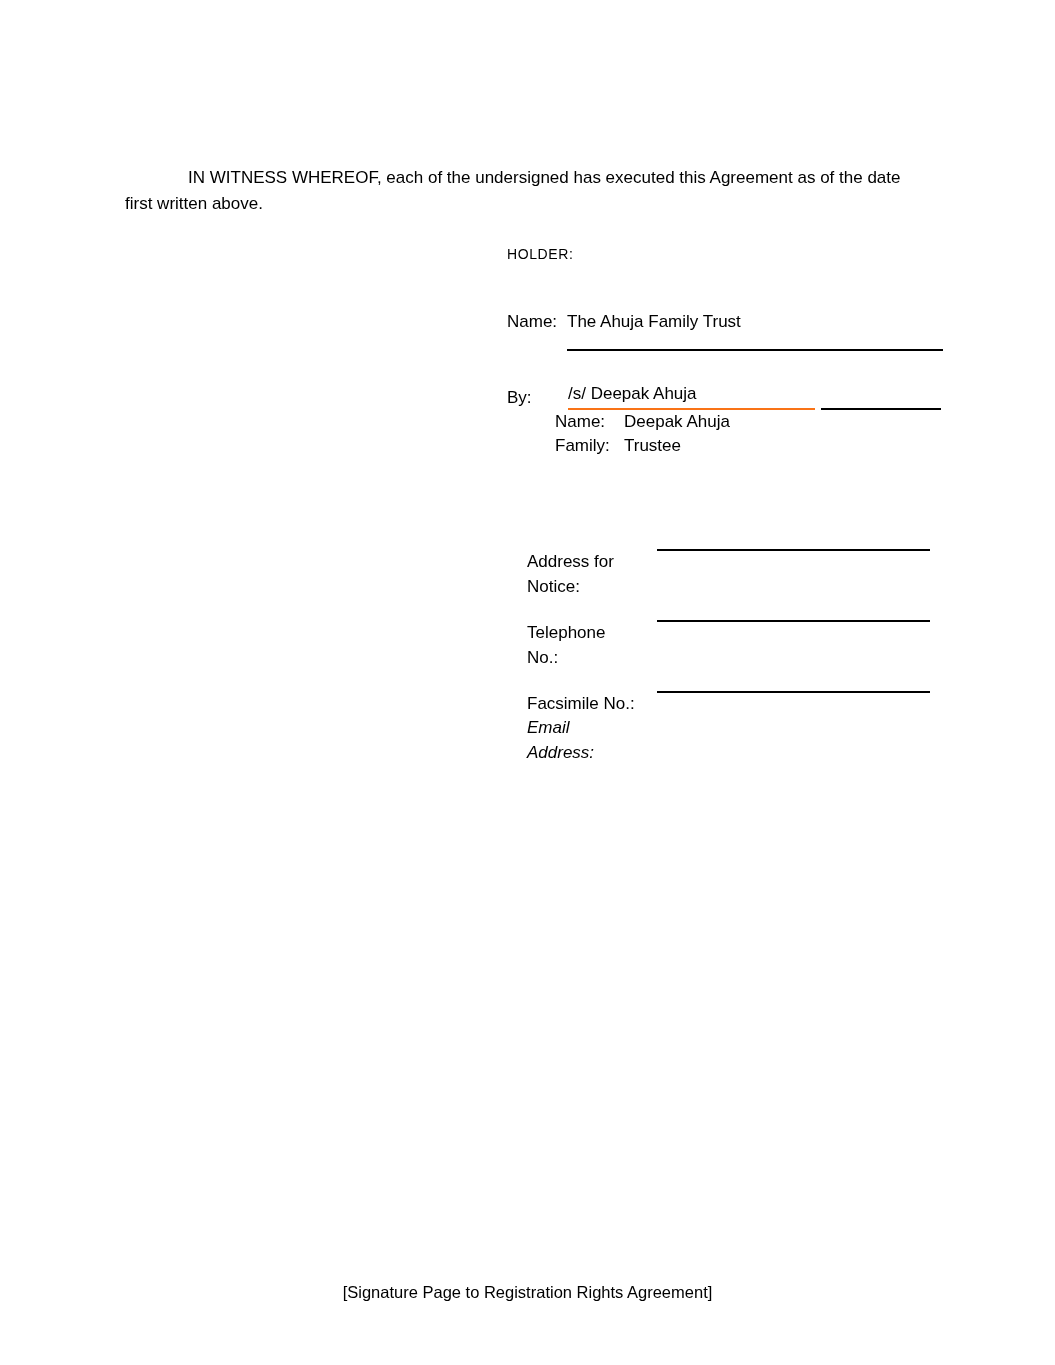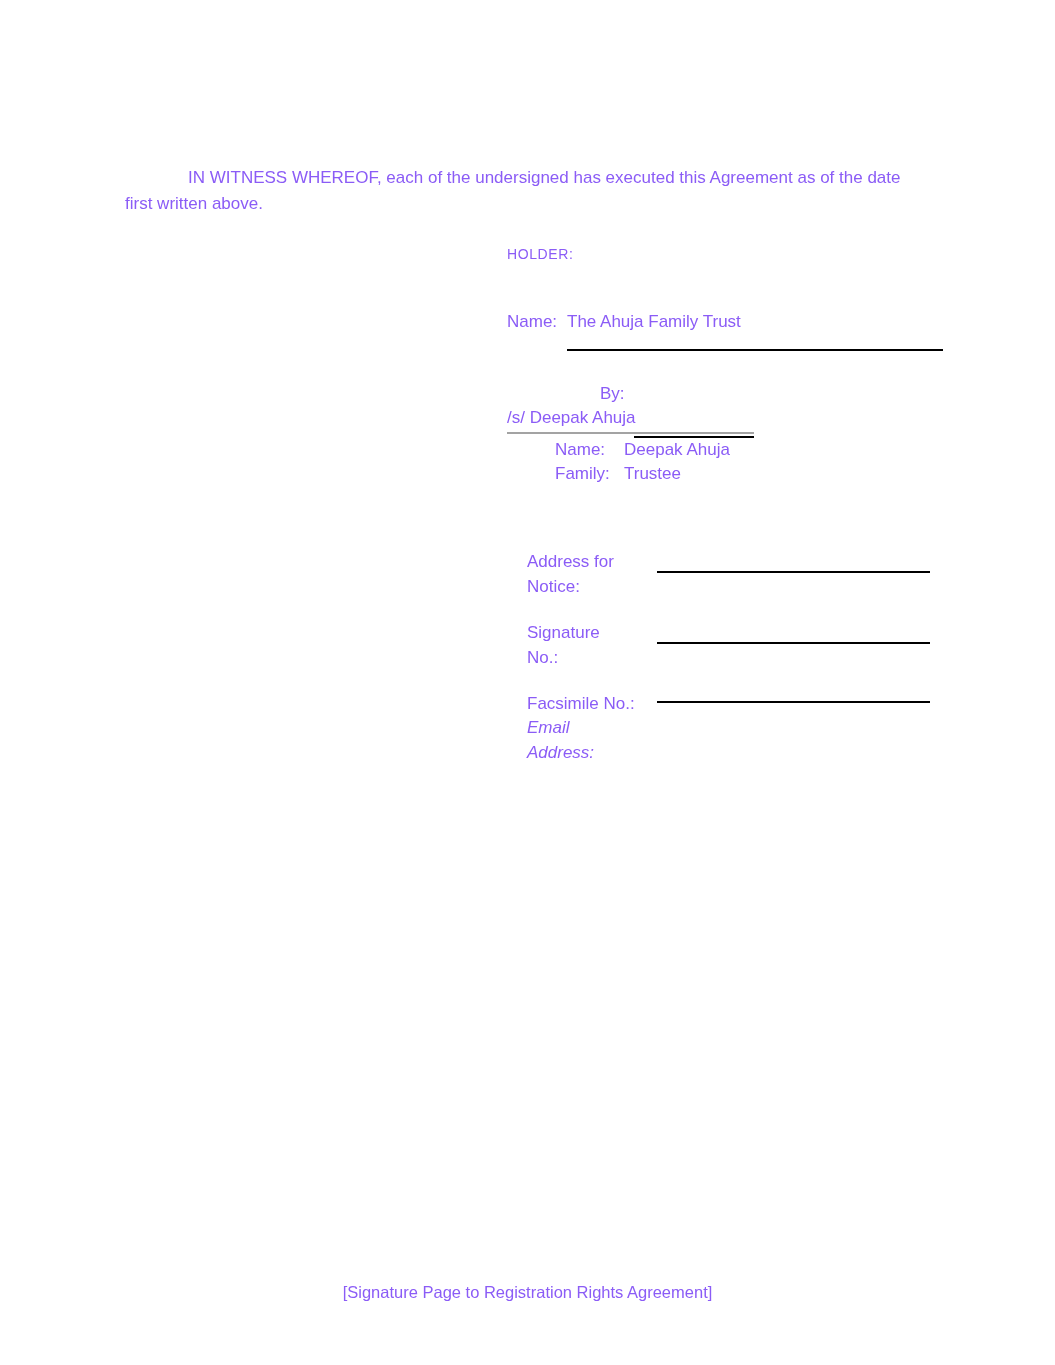--- a/index.html
+++ b/index.html
@@ -6,21 +6,21 @@
     margin: 0;
     padding: 0;
     background: #ffffff;
   }
   .page {
     position: relative;
     width: 1055px;
     height: 1365px;
     background: #ffffff;
     font-family: "Liberation Sans", sans-serif;
-    color: #8b5cf6;
+    color: #000000;
     overflow: hidden;
   }
 
   
   .intro {
     position: absolute;
     left: 125px;
     top: 148px;
     width: 790px;
     font-size: 17px;
@@ -61,31 +61,30 @@
   
   .by-block {
     position: absolute;
     left: 507px;
     top: 382px;
     font-size: 17px;
     line-height: 24px;
   }
   .by-sig-row {
     display: flex;
-    align-items: center;
-    flex-direction: column;
+    align-items: flex-end;
   }
   .by-label {
     display: inline-block;
     width: 61px;
   }
   .sig-underline {
     display: inline-block;
     width: 247px;
-    border-bottom: 2px solid #a3a3a3;
+    border-bottom: 2px solid #f97316;
     padding-bottom: 2px;
     white-space: nowrap;
   }
   .sig-underline-2 {
     display: inline-block;
     width: 120px;
     margin-left: 6px;
     border-bottom: 2px solid #000;
     padding-bottom: 2px;
     align-self: flex-end;
@@ -96,21 +95,21 @@
   .inner-lbl {
     display: inline-block;
     width: 69px;
   }
 
   
   .contact-row {
     position: absolute;
     left: 527px;
     display: flex;
-    align-items: center;
+    align-items: flex-start;
     font-size: 17px;
     line-height: 25px;
   }
   .contact-label {
     display: inline-block;
     width: 130px;
   }
   .contact-underline {
     display: inline-block;
     width: 273px;
@@ -164,21 +163,21 @@
   <div class="contact-row row-address">
     <span class="contact-label">
       <div>Address for</div>
       <div>Notice:</div>
     </span>
     <span class="contact-underline"></span>
   </div>
 
   <div class="contact-row row-telephone">
     <span class="contact-label">
-      <div>Signature</div>
+      <div>Telephone</div>
       <div>No.:</div>
     </span>
     <span class="contact-underline"></span>
   </div>
 
   <div class="contact-row row-facsimile">
     <span class="contact-label">Facsimile No.:</span>
     <span class="contact-underline"></span>
   </div>
 

